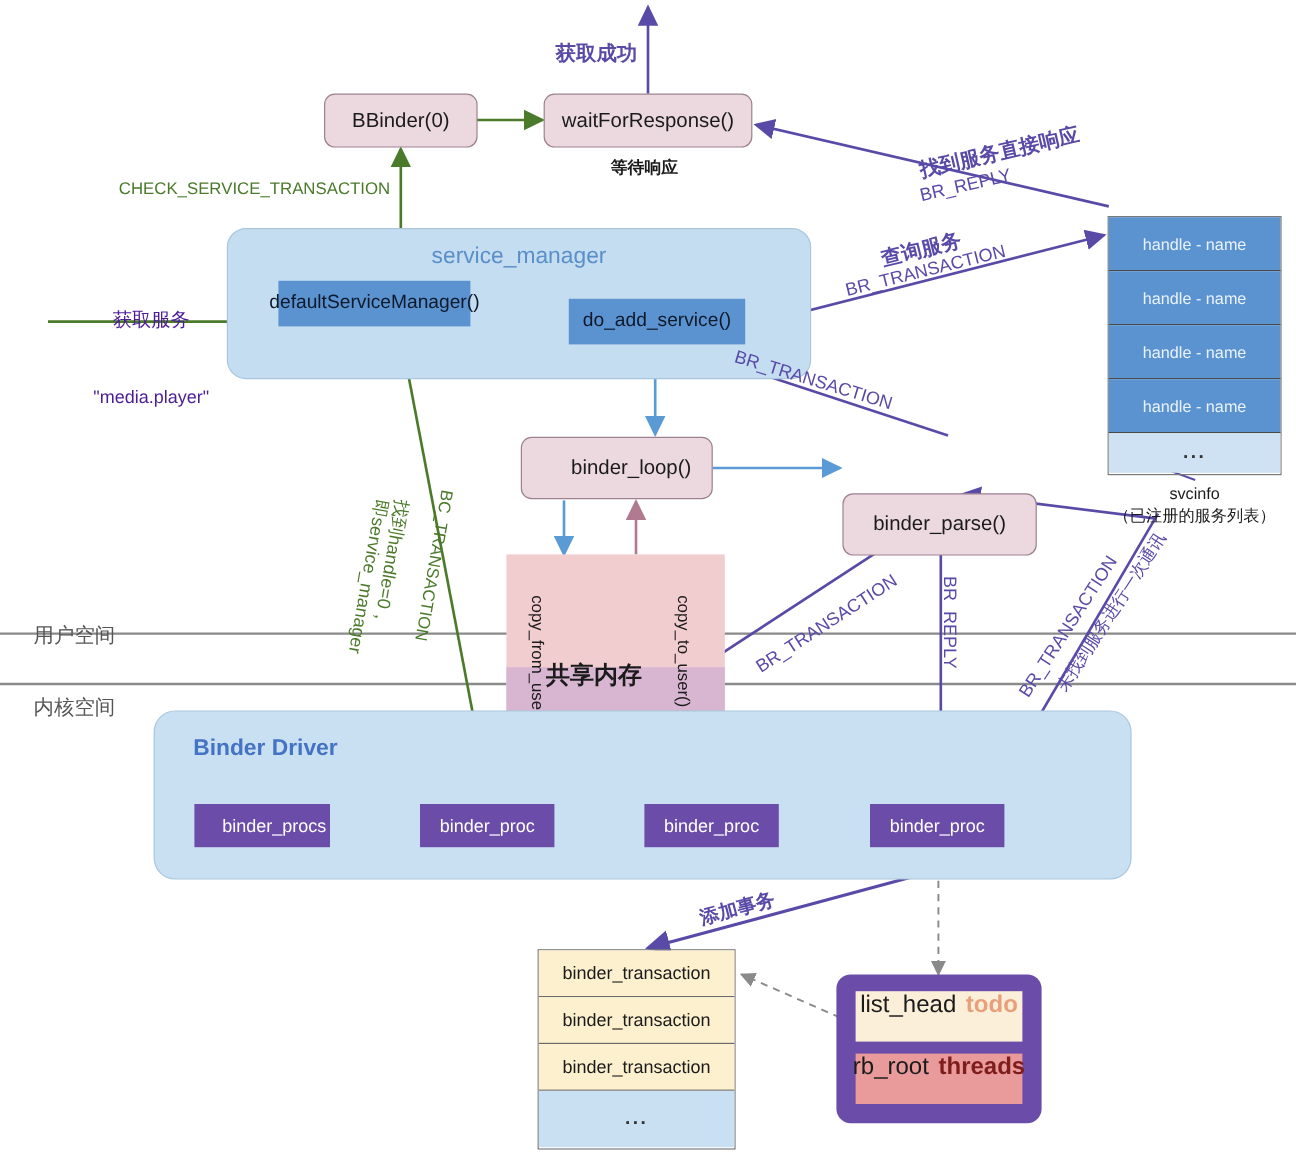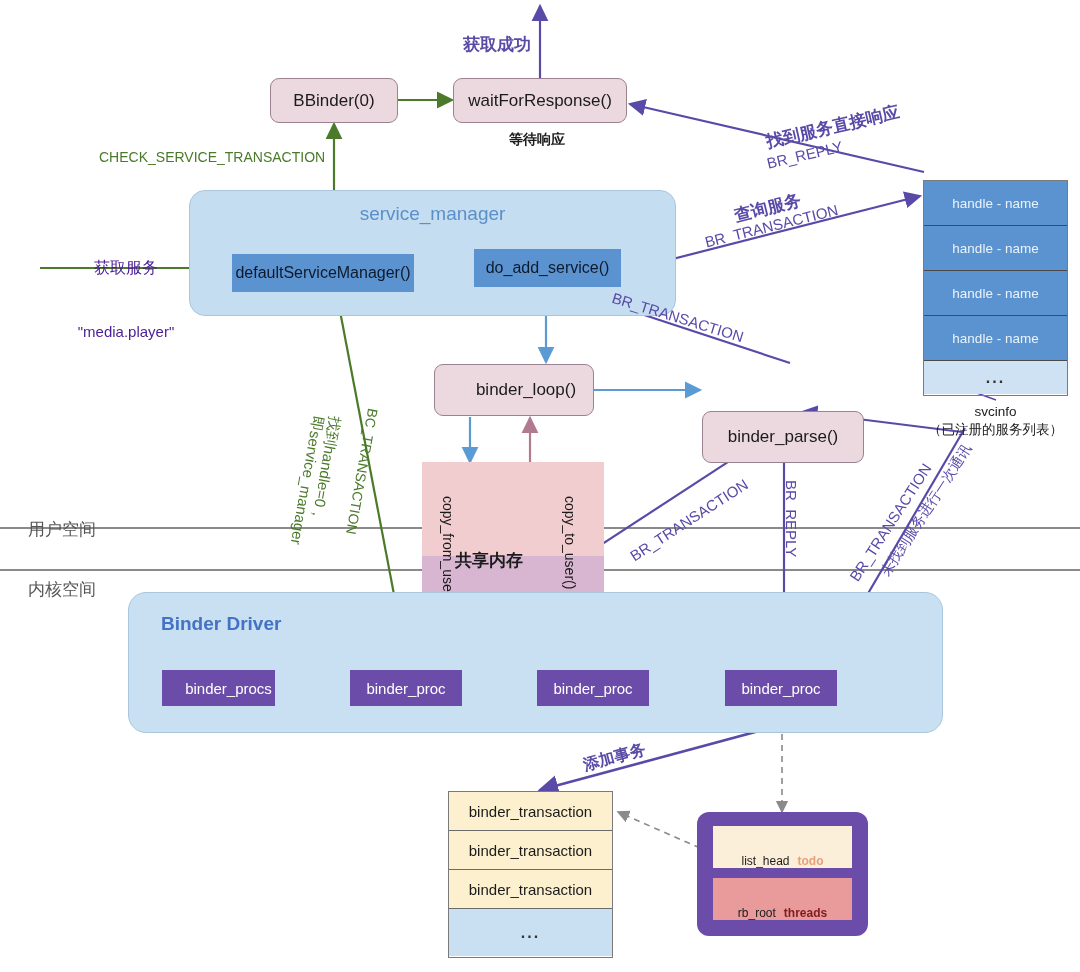--- a/index.html
+++ b/index.html
@@ -43,25 +43,25 @@
   .trow{box-sizing:border-box;display:flex;align-items:center;justify-content:center;}
   .trow.blue{background:#5b93d0;color:#eaf3fb;font-size:13.5px;border-bottom:1.2px solid #4a4a4a;}
   .trow.pale{background:#cfe2f3;color:#333;font-size:16px;font-weight:bold;letter-spacing:2px;}
   .trow.cream{background:#fcf0cf;color:#1b1b1b;font-size:15px;border-bottom:1.2px solid #6b6b6b;}
   .trow.palecream{background:#c9e0f2;color:#333;font-size:16px;font-weight:bold;letter-spacing:2px;}
   .caption{position:absolute;text-align:center;color:#1b1b1b;font-size:13.5px;line-height:1.35;}
 
   
   .shmem{position:absolute;background:#f2cdd0;border:0;}
   .shmem-lower{position:absolute;background:#d8b6d2;}
-  .shmem-label{position:absolute;color:#1b1b1b;font-size:17px;font-weight:bold;}
+  .shmem-label{position:absolute;color:#1b1b1b;font-size:20px;font-weight:bold;}
 
   
   .proccard{position:absolute;background:#6b4ca8;border-radius:12px;box-sizing:border-box;}
-  .cardrow{position:absolute;display:flex;align-items:flex-end;justify-content:center;font-size:12px;}
+  .cardrow{position:absolute;display:flex;align-items:flex-start;justify-content:center;font-size:20px;}
   .cardrow.cream{background:#fbefda;}
   .cardrow.red{background:#e99a9a;}
   .mono-k{color:#1b1b1b;}
   .k-todo{color:#e8a07a;font-weight:bold;margin-left:8px;}
   .k-threads{color:#7f1d1d;font-weight:bold;margin-left:8px;}
 
   
   .lbl{position:absolute;white-space:pre;}
   .lbl-green{color:#4a7a2a;font-size:14px;}
   .lbl-greenzh{color:#4c1d95;font-size:16px;text-align:center;line-height:1.35;}
@@ -169,21 +169,21 @@
   <div class="lbl lbl-purplezh" style="left:463px;top:33px;font-size:17px;">获取成功</div>
   <div class="lbl lbl-green" style="left:99px;top:149px;">CHECK_SERVICE_TRANSACTION</div>
   <div class="lbl lbl-greenzh" style="left:66px;top:214px;width:120px;">
     <div>获取服务</div>
     <div style="font-size:15px;">"media.player"</div>
   </div>
 
   <div class="smbox" style="position:absolute;left:189px;top:190px;width:485px;height:124px;">
     <div class="smtitle" style="top:12px;">service_manager</div>
   </div>
-  <div class="node bluebtn" style="left:232px;top:254px;width:182px;height:38px;">defaultServiceManager()</div>
+  <div class="node bluebtn" style="left:232px;top:234px;width:160px;height:38px;">defaultServiceManager()</div>
   <div class="node bluebtn" style="left:474px;top:249px;width:147px;height:38px;">do_add_service()</div>
 
   <div class="node fnbox" style="left:434px;top:364px;width:160px;height:52px;padding-left:24px;">binder_loop()</div>
   <div class="node fnbox" style="left:702px;top:364px;width:162px;height:52px;margin-top:47px;">binder_parse()</div>
 
   <div class="tbl" style="left:923px;top:180px;width:145px;height:216px;">
     <div class="trow blue" style="height:45px;">handle - name</div>
     <div class="trow blue" style="height:45px;">handle - name</div>
     <div class="trow blue" style="height:45px;">handle - name</div>
     <div class="trow blue" style="height:45px;">handle - name</div>

